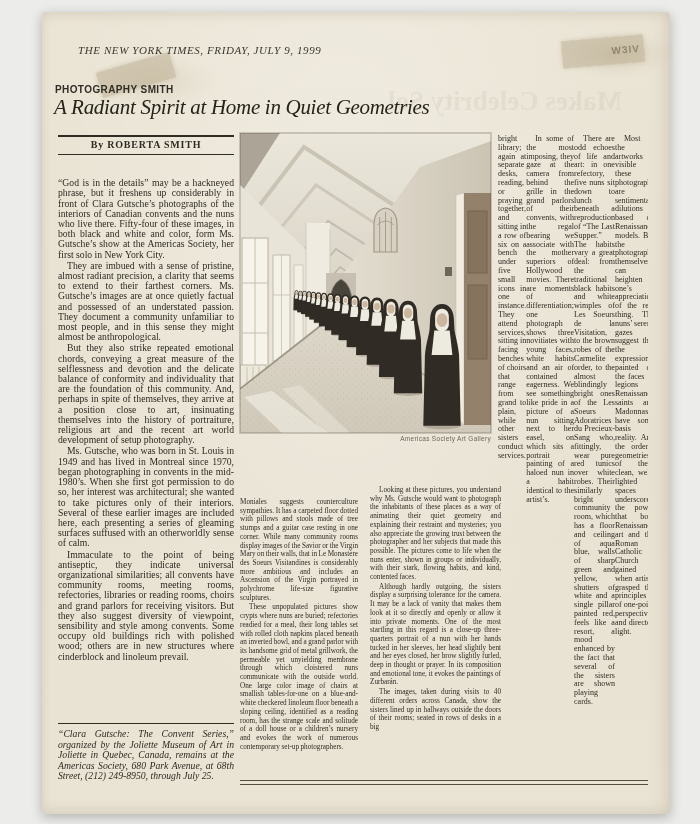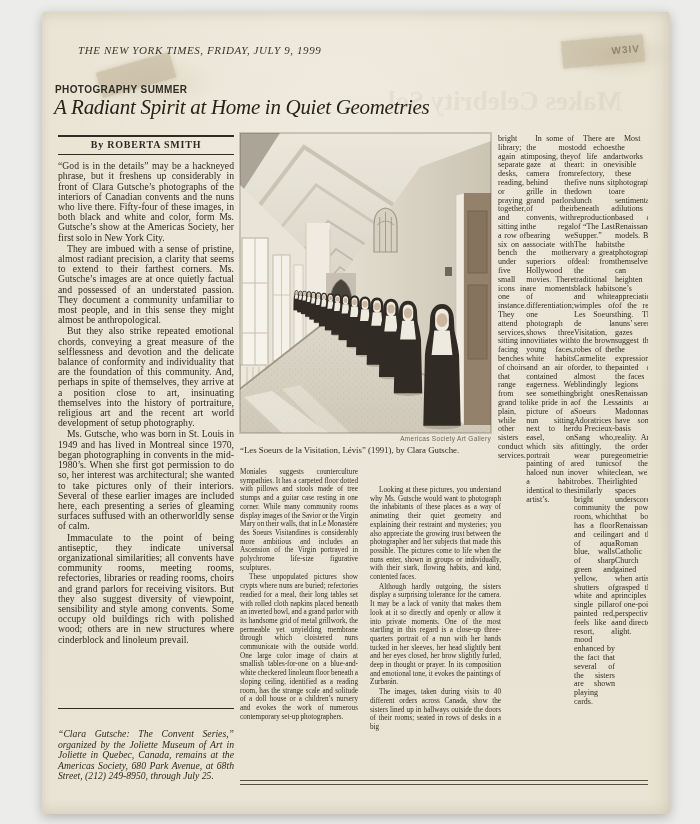--- a/index.html
+++ b/index.html
@@ -38,34 +38,34 @@
     font-family:"Liberation Serif",serif;font-style:italic;font-weight:normal;
     font-size:21px;letter-spacing:-.3px;color:#262318;}
 
   .col{position:absolute;text-align:justify;color:#2e2b23;}
   .col p{margin:0 0 1px 0;}
   .col p.ind{text-indent:9px;}
 
   .col1{left:16px;top:123px;width:176px;height:648px;display:flex;flex-direction:column;
     font-family:"Liberation Serif",serif;font-size:9.7px;line-height:10.2px;}
   .byline-box{border-top:2px solid #2f2c24;border-bottom:1px solid #2f2c24;
-    text-align:center;padding:3px 0 4px 0;margin-bottom:6px;
+    text-align:center;padding:3px 0 4px 0;margin-bottom:23px;
     font-weight:bold;font-size:10px;letter-spacing:.8px;}
-  .note-box{margin-top:auto;border-top:1px solid #2f2c24;padding-top:20px;}
+  .note-box{margin-top:auto;border-top:1px solid #2f2c24;padding-top:5px;}
   .note-box p{font-style:italic;line-height:10.6px;}
 
   .photo{position:absolute;left:198px;top:121px;width:251px;height:300px;margin:0;
     background:#d9d4c8;box-shadow:0 0 0 1px rgba(90,80,60,.25);}
   .photo svg{display:block;width:251px;height:300px;}
   .credit{position:absolute;left:198px;top:423px;width:251px;text-align:right;
     font-family:"Liberation Sans",sans-serif;font-size:6.5px;letter-spacing:.3px;color:#6b6659;}
   .caption{position:absolute;left:198px;top:433px;width:300px;
     font-family:"Liberation Serif",serif;font-size:8.8px;color:#2e2b23;}
 
-  .col2{left:198px;top:456px;width:118px;height:290px;overflow:hidden;
+  .col2{left:198px;top:486px;width:118px;height:290px;overflow:hidden;
     font-family:"Liberation Serif",serif;font-size:7.2px;line-height:8.7px;word-spacing:-.3px;}
   .col3{left:328px;top:474px;width:131px;height:290px;overflow:hidden;
     font-family:"Liberation Serif",serif;font-size:7.2px;line-height:8.7px;word-spacing:-.3px;}
   .col4{left:456px;top:123px;width:150px;height:643px;display:flex;flex-direction:row;overflow:hidden;
     font-family:"Liberation Serif",serif;font-size:8px;line-height:8.8px;word-spacing:-.2px;}
 
   .footer-box{margin-top:auto;border-top:1px solid #47433a;padding-top:10px;}
   .footer-text{font-family:"Liberation Sans",sans-serif;font-weight:bold;font-size:9.5px;
     letter-spacing:.2px;color:#322f26;}
   .double-rule{position:absolute;left:198px;top:768px;width:408px;height:3px;
@@ -79,21 +79,21 @@
 
     <div class="stain stain1"></div>
     <div class="stain stain2"></div>
     <div class="ghost serif">Makes Celebrity Sol</div>
     <div class="tape tape-left"></div>
     <div class="tape tape-right">
       <span>W3IV</span>
     </div>
 
     <div class="masthead">THE NEW YORK TIMES, FRIDAY, JULY 9, 1999</div>
-    <div class="kicker">PHOTOGRAPHY SUMMER</div>
+    <div class="kicker">PHOTOGRAPHY SMITH</div>
     <h1 class="headline">A Radiant Spirit at Home in Quiet Geometries</h1>
 
     <div class="col col1">
       <div class="byline-box">
         <span>By ROBERTA SMITH</span>
       </div>
       <p>“God is in the details” may be a hackneyed phrase, but it freshens up considerably in front of Clara Gutsche’s photographs of the interiors of Canadian convents and the nuns who live there. Fifty-four of these images, in both black and white and color, form Ms. Gutsche’s show at the Americas Society, her first solo in New York City.</p>
       <p class="ind">They are imbued with a sense of pristine, almost radiant precision, a clarity that seems to extend to their farthest corners. Ms. Gutsche’s images are at once quietly factual and possessed of an understated passion. They document a community unfamiliar to most people, and in this sense they might almost be anthropological.</p>
       <p class="ind">But they also strike repeated emotional chords, conveying a great measure of the selflessness and devotion and the delicate balance of conformity and individuality that are the foundation of this community. And, perhaps in spite of themselves, they arrive at a position close to art, insinuating themselves into the history of portraiture, religious art and the recent art world development of setup photography.</p>
       <p class="ind">Ms. Gutsche, who was born in St. Louis in 1949 and has lived in Montreal since 1970, began photographing in convents in the mid-1980’s. When she first got permission to do so, her interest was architectural; she wanted to take pictures only of their interiors. Several of these earlier images are included here, each presenting a series of gleaming surfaces suffused with an otherworldly sense of calm.</p>
@@ -204,21 +204,20 @@
           <use href="#nun" transform="translate(152.2,167) scale(1.58)"></use>
           <use href="#nun" transform="translate(181.2,170) scale(2.08)"></use>
         </g>
 
         <rect x="0" y="0" width="251" height="300" fill="rgba(232,226,211,0.10)"></rect>
         <rect x="0.5" y="0.5" width="250" height="299" fill="none" stroke="rgba(60,50,35,0.2)" stroke-width="1"></rect>
       </svg>
     </figure>
 
     <div class="credit">Americas Society Art Gallery</div>
-    <div class="caption">“Les Soeurs de la Visitation, Lévis” (1991), by Clara Gutsche.</div>
 
     <div class="col col2">
       <p>Moniales suggests counterculture sympathies. It has a carpeted floor dotted with pillows and stools made of tree stumps and a guitar case resting in one corner. While many community rooms display images of the Savior or the Virgin Mary on their walls, that in Le Monastère des Soeurs Visitandines is considerably more ambitious and includes an Ascension of the Virgin portrayed in polychrome life-size figurative sculptures.</p>
       <p class="ind">These unpopulated pictures show crypts where nuns are buried; refectories readied for a meal, their long tables set with rolled cloth napkins placed beneath an inverted bowl, and a grand parlor with its handsome grid of metal grillwork, the permeable yet unyielding membrane through which cloistered nuns communicate with the outside world. One large color image of chairs at smallish tables-for-one on a blue-and-white checkered linoleum floor beneath a sloping ceiling, identified as a reading room, has the strange scale and solitude of a doll house or a children’s nursery and evokes the work of numerous contemporary set-up photographers.</p>
     </div>
 
     <div class="col col3">
       <p class="ind">Looking at these pictures, you understand why Ms. Gutsche would want to photograph the inhabitants of these places as a way of animating their quiet geometry and explaining their restraint and mysteries; you also appreciate the growing trust between the photographer and her subjects that made this possible. The pictures come to life when the nuns enter, shown in groups or individually, with their stark, flowing habits, and kind, contented faces.</p>
       <p class="ind">Although hardly outgoing, the sisters display a surprising tolerance for the camera. It may be a lack of vanity that makes them look at it so directly and openly or allow it into private moments. One of the most startling in this regard is a close-up three-quarters portrait of a nun with her hands tucked in her sleeves, her head slightly bent and her eyes closed, her brow slightly furled, deep in thought or prayer. In its composition and emotional tone, it evokes the paintings of Zurbarán.</p>
       <p class="ind">The images, taken during visits to 40 different orders across Canada, show the sisters lined up in hallways outside the doors of their rooms; seated in rows of desks in a big</p>

